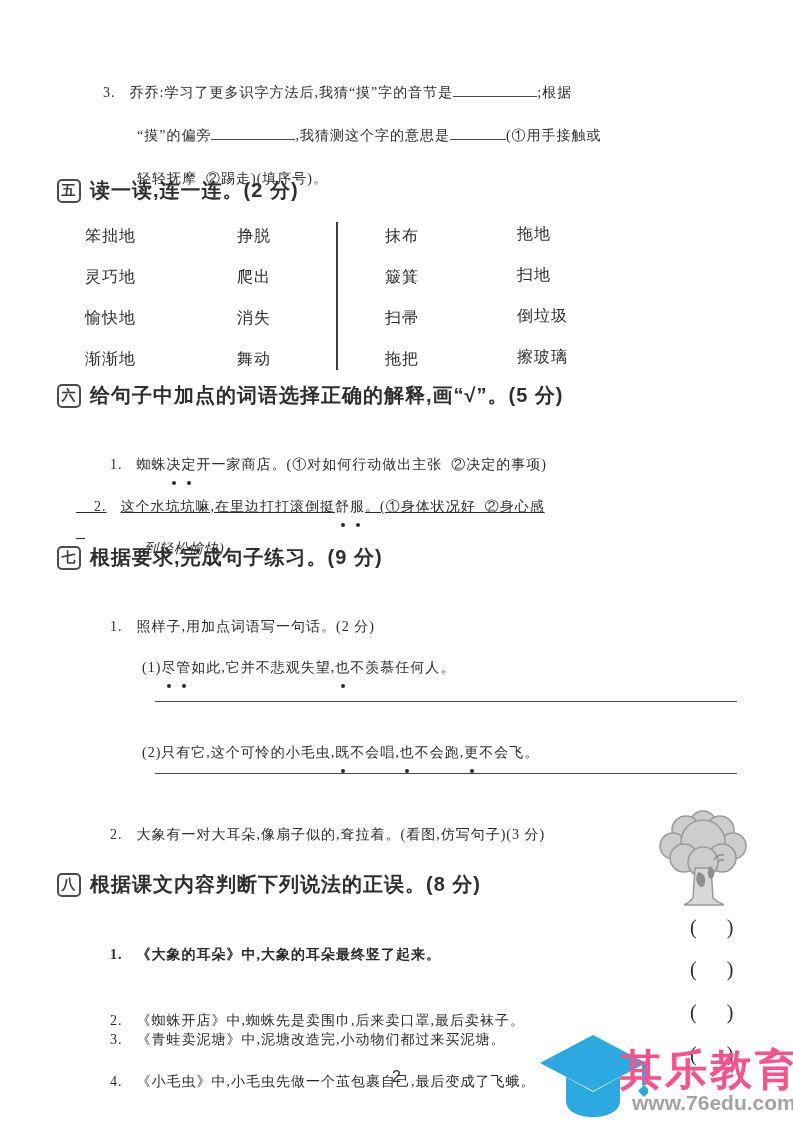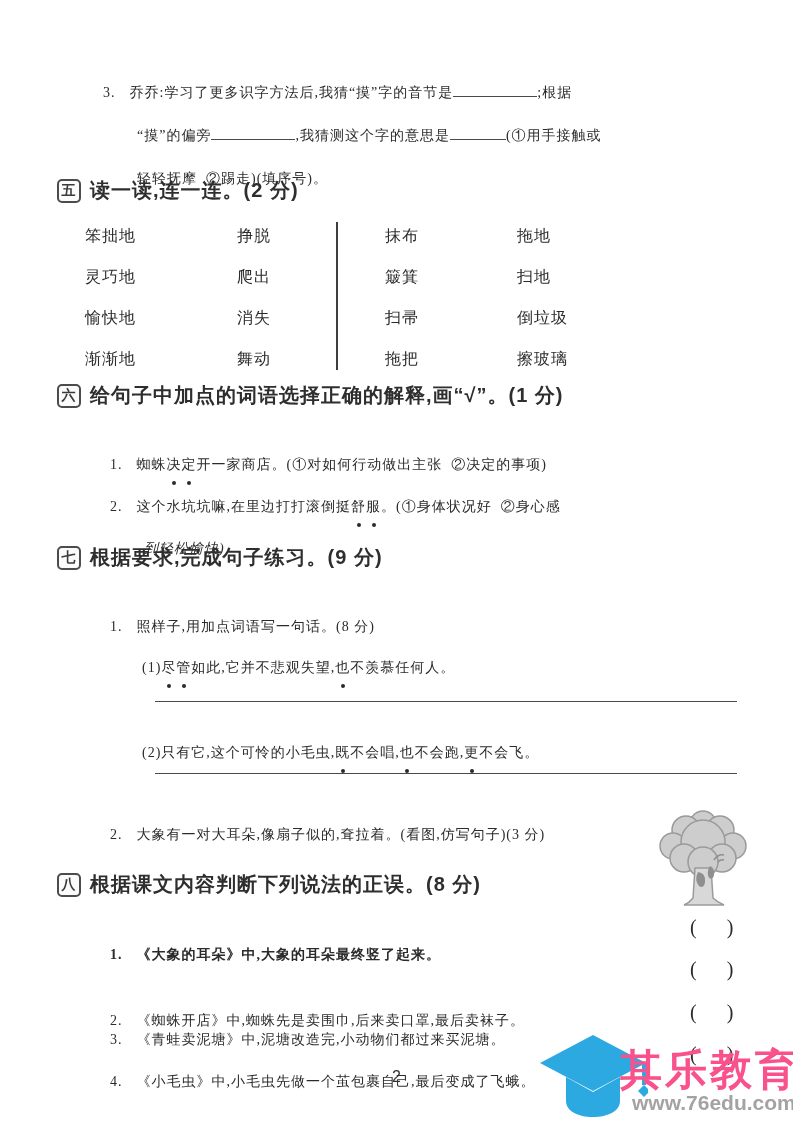--- a/index.html
+++ b/index.html
@@ -74,47 +74,47 @@
     <div>消失</div>
     <div>舞动</div>
   </div>
   <div class="vdivider" style="left:336px; top:222px; height:148px;"></div>
   <div class="abs match-col" style="left:385px; top:215px;">
     <div>抹布</div>
     <div>簸箕</div>
     <div>扫帚</div>
     <div>拖把</div>
   </div>
-  <div class="abs match-col" style="left:517px; top:215px;">
+  <div class="abs match-col" style="left:517px; top:215px;font-family:Liberation Mono, monospace;">
     <div>拖地</div>
     <div>扫地</div>
     <div>倒垃圾</div>
     <div>擦玻璃</div>
   </div>
 
   <div class="abs sec-header" style="left:57px; top:382px;">
     <span class="badge">六</span>
-    <span>给句子中加点的词语选择正确的解释,画“√”。(1 分)</span>
+    <span>给句子中加点的词语选择正确的解释,画“√”。(5 分)</span>
   </div>
   <div class="abs qtext" style="left:92px; top:426px;">
     <span class="qnum">1.</span><span>蜘蛛<span class="em">决</span><span class="em">定</span>开一家商店。(①对如何行动做出主张  ②决定的事项)</span>
   </div>
-  <div class="abs qtext" style="left:92px; top:468px;">
+  <div class="abs qtext" style="left:76px; top:468px;text-decoration:underline;">
     <span class="qnum">2.</span><span>这个水坑坑嘛,在里边打打滚倒挺<span class="em">舒</span><span class="em">服</span>。(①身体状况好  ②身心感</span>
   </div>
   <div class="abs qtext" style="left:126px; top:510px;font-style:italic;">
     <span>到轻松愉快)</span>
   </div>
 
   <div class="abs sec-header" style="left:57px; top:544px;">
     <span class="badge">七</span>
     <span>根据要求,完成句子练习。(9 分)</span>
   </div>
   <div class="abs qtext" style="left:92px; top:588px;">
-    <span class="qnum">1.</span><span>照样子,用加点词语写一句话。(8 分)</span>
+    <span class="qnum">1.</span><span>照样子,用加点词语写一句话。(2 分)</span>
   </div>
   <div class="abs qtext" style="left:124px; top:629px;">
     <span>(1)</span><span><span class="em">尽</span><span class="em">管</span>如此,它并不悲观失望,<span class="em">也</span>不羡慕任何人。</span>
   </div>
   <div class="answer-line" style="left:155px; top:685px; width:582px; height:16px;"></div>
   <div class="abs qtext" style="left:124px; top:714px;">
     <span>(2)</span><span>只有它,这个可怜的小毛虫,<span class="em">既</span>不会唱,<span class="em">也</span>不会跑,<span class="em">更</span>不会飞。</span>
   </div>
   <div class="answer-line" style="left:155px; top:757px; width:582px; height:16px;"></div>
   <div class="abs qtext" style="left:92px; top:796px;">

